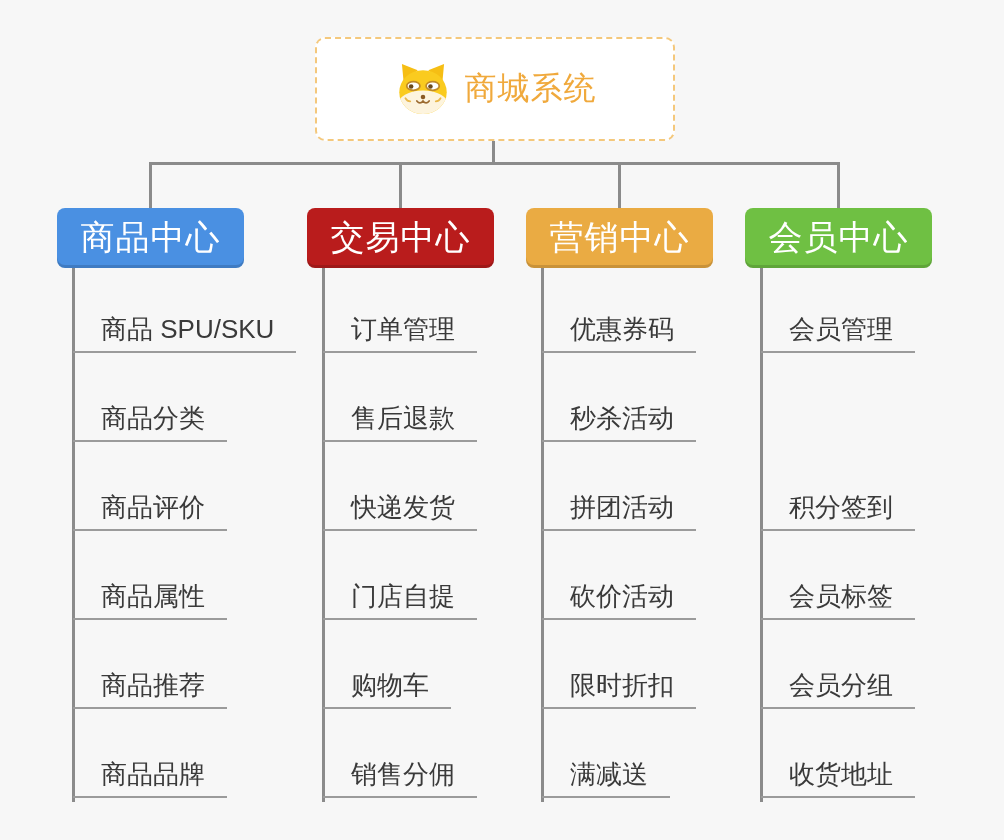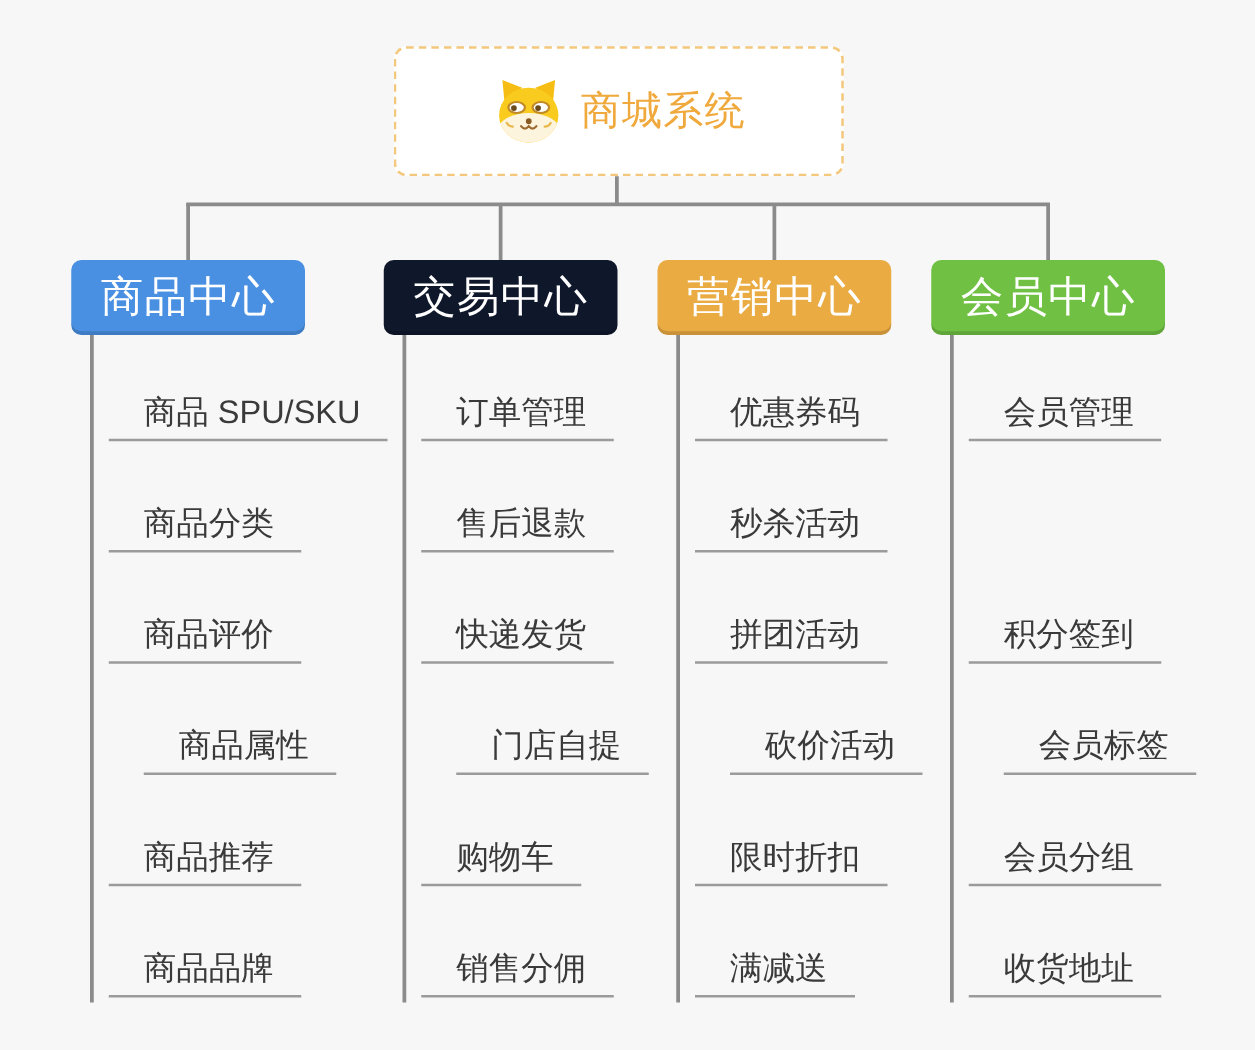--- a/index.html
+++ b/index.html
@@ -70,35 +70,35 @@
 
   .trunk {
     position: absolute;
     left: 15px; top: 60px;
     width: 3px; height: 534px;
     background: var(--connector, #8B8B8B);
   }
 
   .leaf {
     position: absolute;
-    left: 30px;
+    left: 16px;
     height: 40px;
     display: flex;
     align-items: flex-end;
     padding: 0 22px 4px 28px;
     border-bottom: 2px solid var(--underline, #9B9B9B);
     font-size: 26px;
     color: var(--leaf-text, #3A3A3A);
     white-space: nowrap;
     cursor: pointer;
   }
   .leaf-1 { top: 105px; }
   .leaf-2 { top: 194px; }
   .leaf-3 { top: 283px; }
-  .leaf-4 { top: 372px; margin-left: 28px; }
+  .leaf-4 { top: 372px; }
   .leaf-5 { top: 461px; text-align: right; }
   .leaf-6 { top: 550px; }
 </style>
 </head>
 <body>
 
 <div class="canvas">
 
   <div class="root-node">
     <svg class="root-icon" viewBox="0 0 66 60" aria-hidden="true">
@@ -134,21 +134,21 @@
     <div class="trunk"></div>
     <div class="leaf leaf-1">商品 SPU/SKU</div>
     <div class="leaf leaf-2">商品分类</div>
     <div class="leaf leaf-3">商品评价</div>
     <div class="leaf leaf-4">商品属性</div>
     <div class="leaf leaf-5">商品推荐</div>
     <div class="leaf leaf-6">商品品牌</div>
   </div>
 
   <div class="branch branch-2">
-    <div class="branch-node" style="background-color: #0f172a;">交易中心</div>
+    <div class="branch-node" style="background-color: #b91c1c;">交易中心</div>
     <div class="trunk"></div>
     <div class="leaf leaf-1">订单管理</div>
     <div class="leaf leaf-2">售后退款</div>
     <div class="leaf leaf-3">快递发货</div>
     <div class="leaf leaf-4">门店自提</div>
     <div class="leaf leaf-5">购物车</div>
     <div class="leaf leaf-6">销售分佣</div>
   </div>
 
   <div class="branch branch-3">

